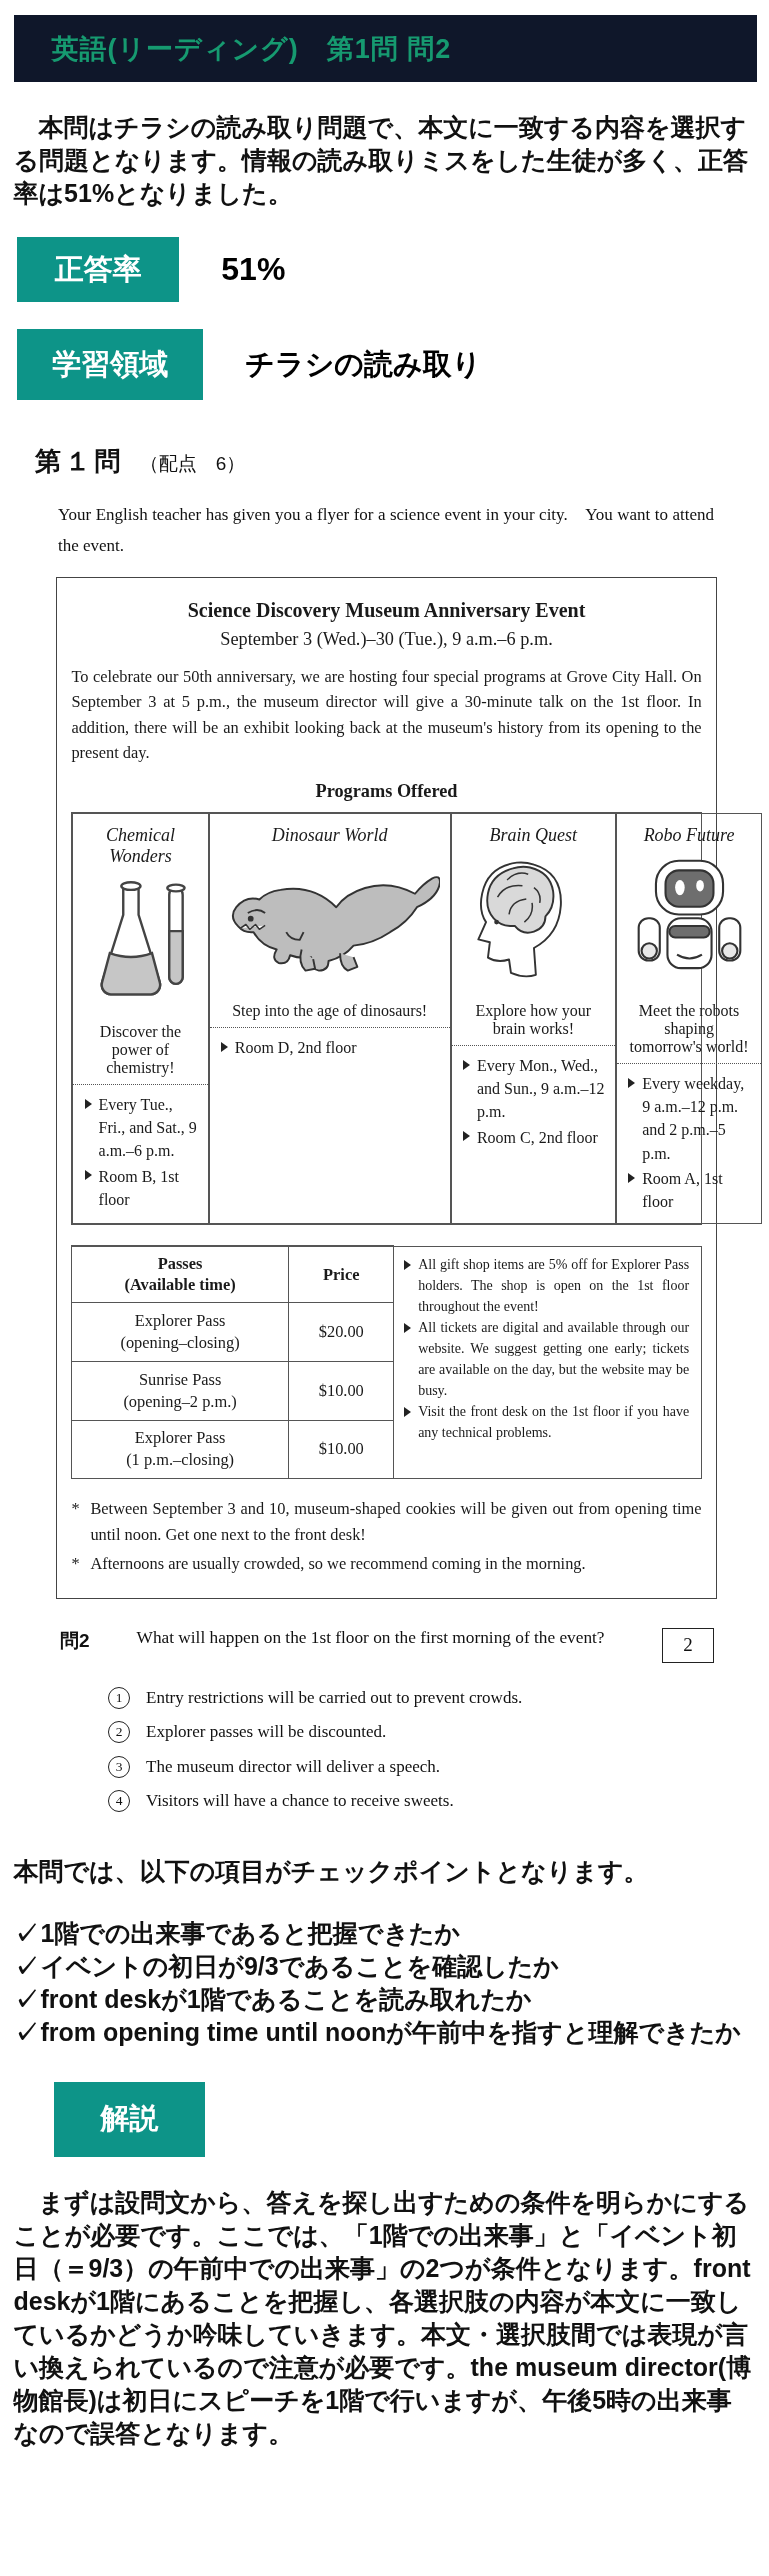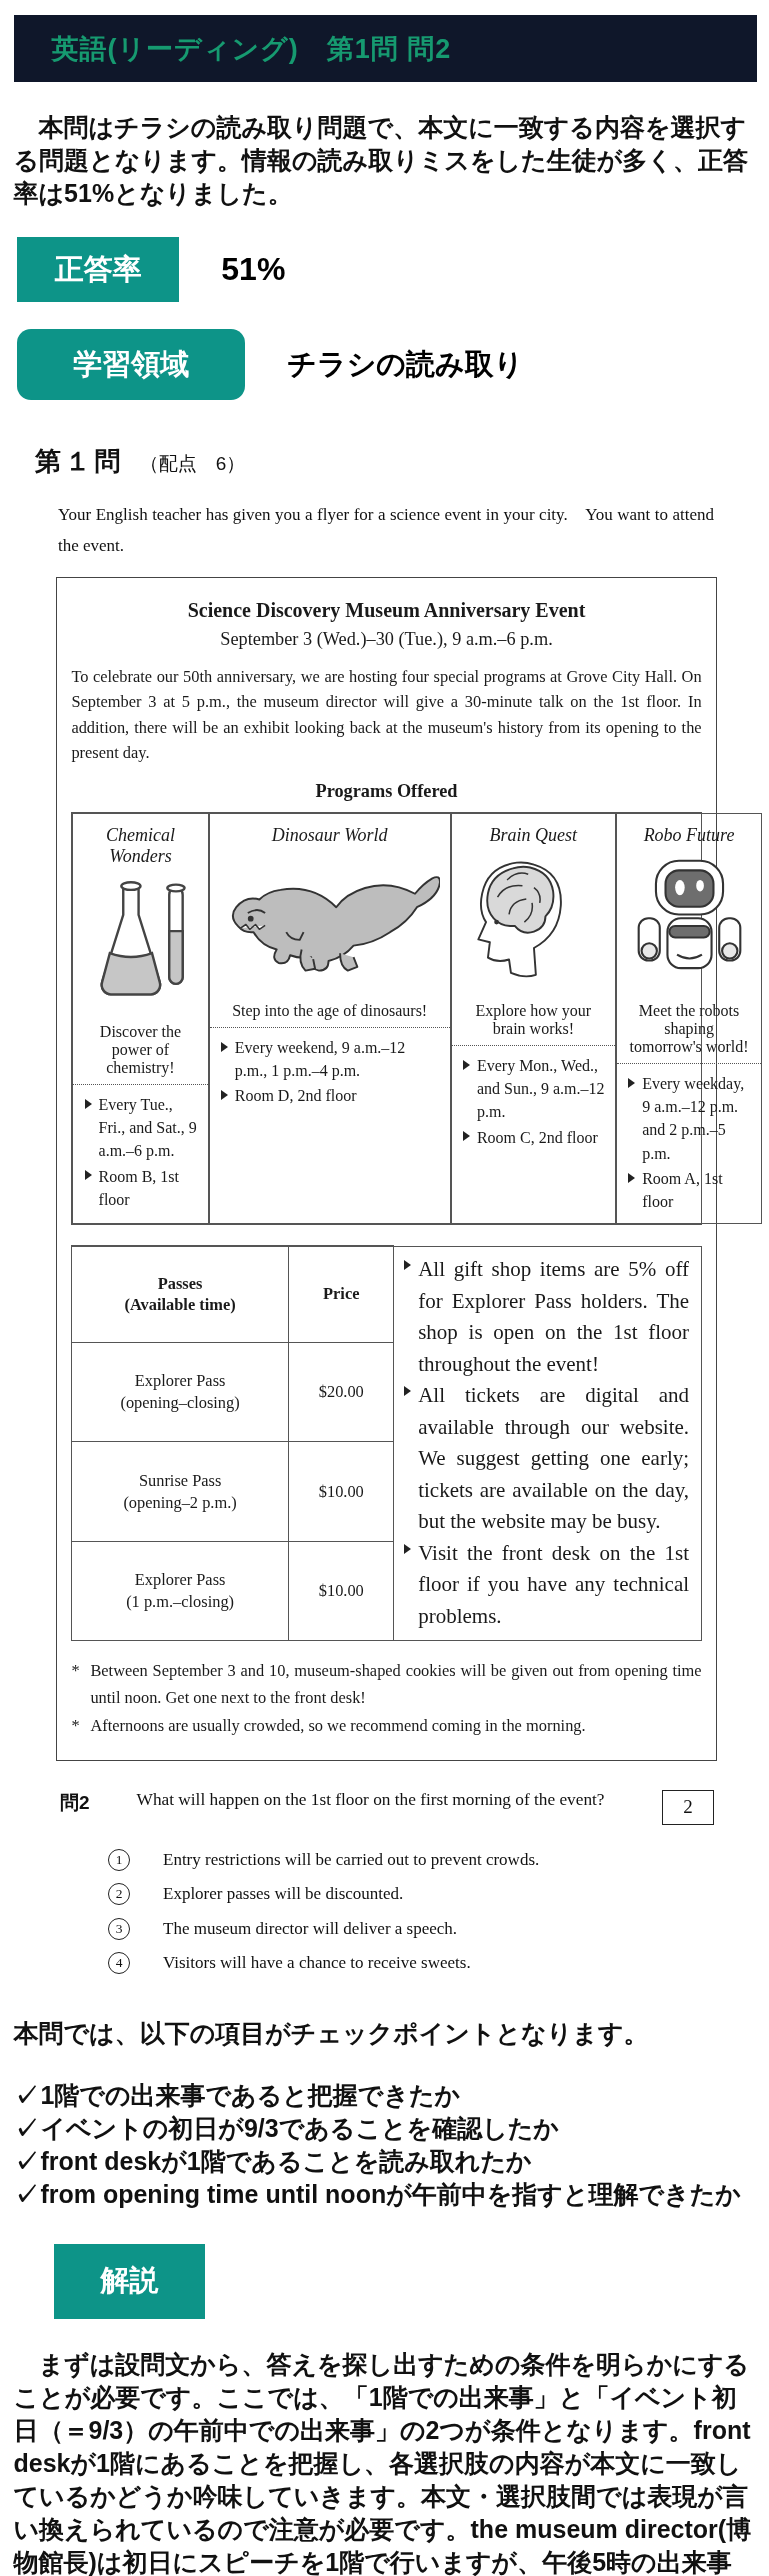--- a/index.html
+++ b/index.html
@@ -12,21 +12,21 @@
 
   
   .jp-bold{font-weight:700;font-size:25px;line-height:1.32;letter-spacing:0;}
   .intro{margin:29px 13.5px 0 13.5px;}
 
   
   .stat-row{display:flex;align-items:center;margin-top:27px;margin-left:17.3px;}
   .teal-box{background:#0d9488;color:#fff;font-weight:700;font-size:29px;
             display:flex;align-items:center;justify-content:center;}
   .rate-box{width:162px;height:65px;}
-  .area-box{width:228px;height:71px;border-radius:14px;}
+  .area-box{width:186px;height:71px;}
   .stat-value{font-weight:700;margin-left:42px;color:#000;}
   .rate-value{font-size:32px;}
   .area-value{font-size:29px;}
 
   
   .q-header{margin:44px 0 0 35px;display:flex;align-items:baseline;}
   .q-header .qnum{font-size:26px;font-weight:700;letter-spacing:3.8px;}
   .q-header .qpts{font-family:Liberation Sans, sans-serif;font-size:19px;margin-left:15.4px;}
 
   .situation{margin:21px 56px 0 58px;font-family:"Liberation Serif",serif;
@@ -57,21 +57,21 @@
   .passes-wrap{margin-top:21px;border:1.4px solid #555;display:flex;}
   .passes-table{border-collapse:collapse;margin:-1.4px;flex:none;padding-left:8px;}
   .passes-table th,.passes-table td{border:1.4px solid #555;text-align:center;
       font-weight:400;padding:6.7px 9.6px;}
   .passes-table th{font-weight:700;font-size:16.4px;line-height:1.3;}
   .col-pass{width:197px;}
   .col-price{width:85px;}
   .pass-name{font-size:16.4px;line-height:1.35;}
   .pass-price{font-size:16.4px;}
   .pass-notes{flex:1;padding:7.7px 11.5px 7.7px 9.6px;}
-  .pass-note{display:flex;font-size:21px;line-height:1.5;}
+  .pass-note{display:flex;font-size:14px;line-height:1.5;}
   .pass-note .note-text{text-align:justify;}
 
   
   .footnotes{margin-top:17.3px;font-size:16.4px;line-height:1.6;}
   .footnote{display:flex;margin-top:1.9px;}
   .star{flex:none;width:19px;font-size:16.4px;}
   .footnote .note-text{text-align:justify;}
 
   
   .q2-row{margin:29px 56px 0 60px;display:flex;gap:28px;}
@@ -80,21 +80,21 @@
   .answer-box{margin-left:auto;border:1.9px solid #222;width:50px;height:33px;flex:none;
               display:flex;align-items:center;justify-content:center;
               font-family:"Liberation Serif",serif;font-size:19px;}
 
   
   .choices{margin:23px 0 0 108px;}
   .choice{display:flex;align-items:flex-start;margin-top:10.6px;}
   .circle-num{flex:none;width:20px;height:20px;border:1.4px solid #222;border-radius:50%;
               display:flex;align-items:center;justify-content:center;
               font-family:"Liberation Serif",serif;font-size:13.5px;margin-top:1px;}
-  .choice-text{font-family:"Liberation Serif",serif;font-size:17px;margin-left:33px;
+  .choice-text{font-family:"Liberation Serif",serif;font-size:17px;margin-left:16px;
                line-height:1.4;}
 
   
   .cp-heading{margin:42px 13.5px 0 13.5px;}
   .cp-list{margin:29px 13.5px 0 13.5px;}
   .cp-item{font-weight:700;font-size:25px;line-height:1.32;}
   .cp-check{margin-right:1.9px;font-weight:700;}
 
   
   .kaisetsu-box{margin:33px 0 0 54px;width:151px;height:75px;font-size:29px;}
@@ -175,24 +175,20 @@
               <path d="M22 74 l6 -4 l4 5 l6 -5 l4 5 l6 -4" fill="#fff" stroke-width="1.6"></path>
               <path d="M86 96 q-4 14 4 22 l10 -2 l-2 -10" fill="#bdbdbd"></path>
               <path d="M126 100 q0 14 8 18 l10 -4 l-4 -10" fill="#bdbdbd"></path>
               <path d="M70 78 q4 8 14 8 l4 -8" fill="none"></path>
             </g>
           </svg>
         </div>
         <div class="prog-caption">Step into the age of dinosaurs!</div>
         <div class="prog-divider"></div>
         <div class="prog-sched">
-          <div class="sched-item">
-              <span class="tri"></span>
-              <span>Every weekend, 9 a.m.–12 p.m., 1 p.m.–4 p.m.</span>
-            </div>
           <div class="sched-item">
               <span class="tri"></span>
               <span>Room D, 2nd floor</span>
             </div>
         </div>
       </div>
 
       <div class="prog-cell">
         <div class="prog-name">Brain Quest</div>
         <div class="prog-fig">

